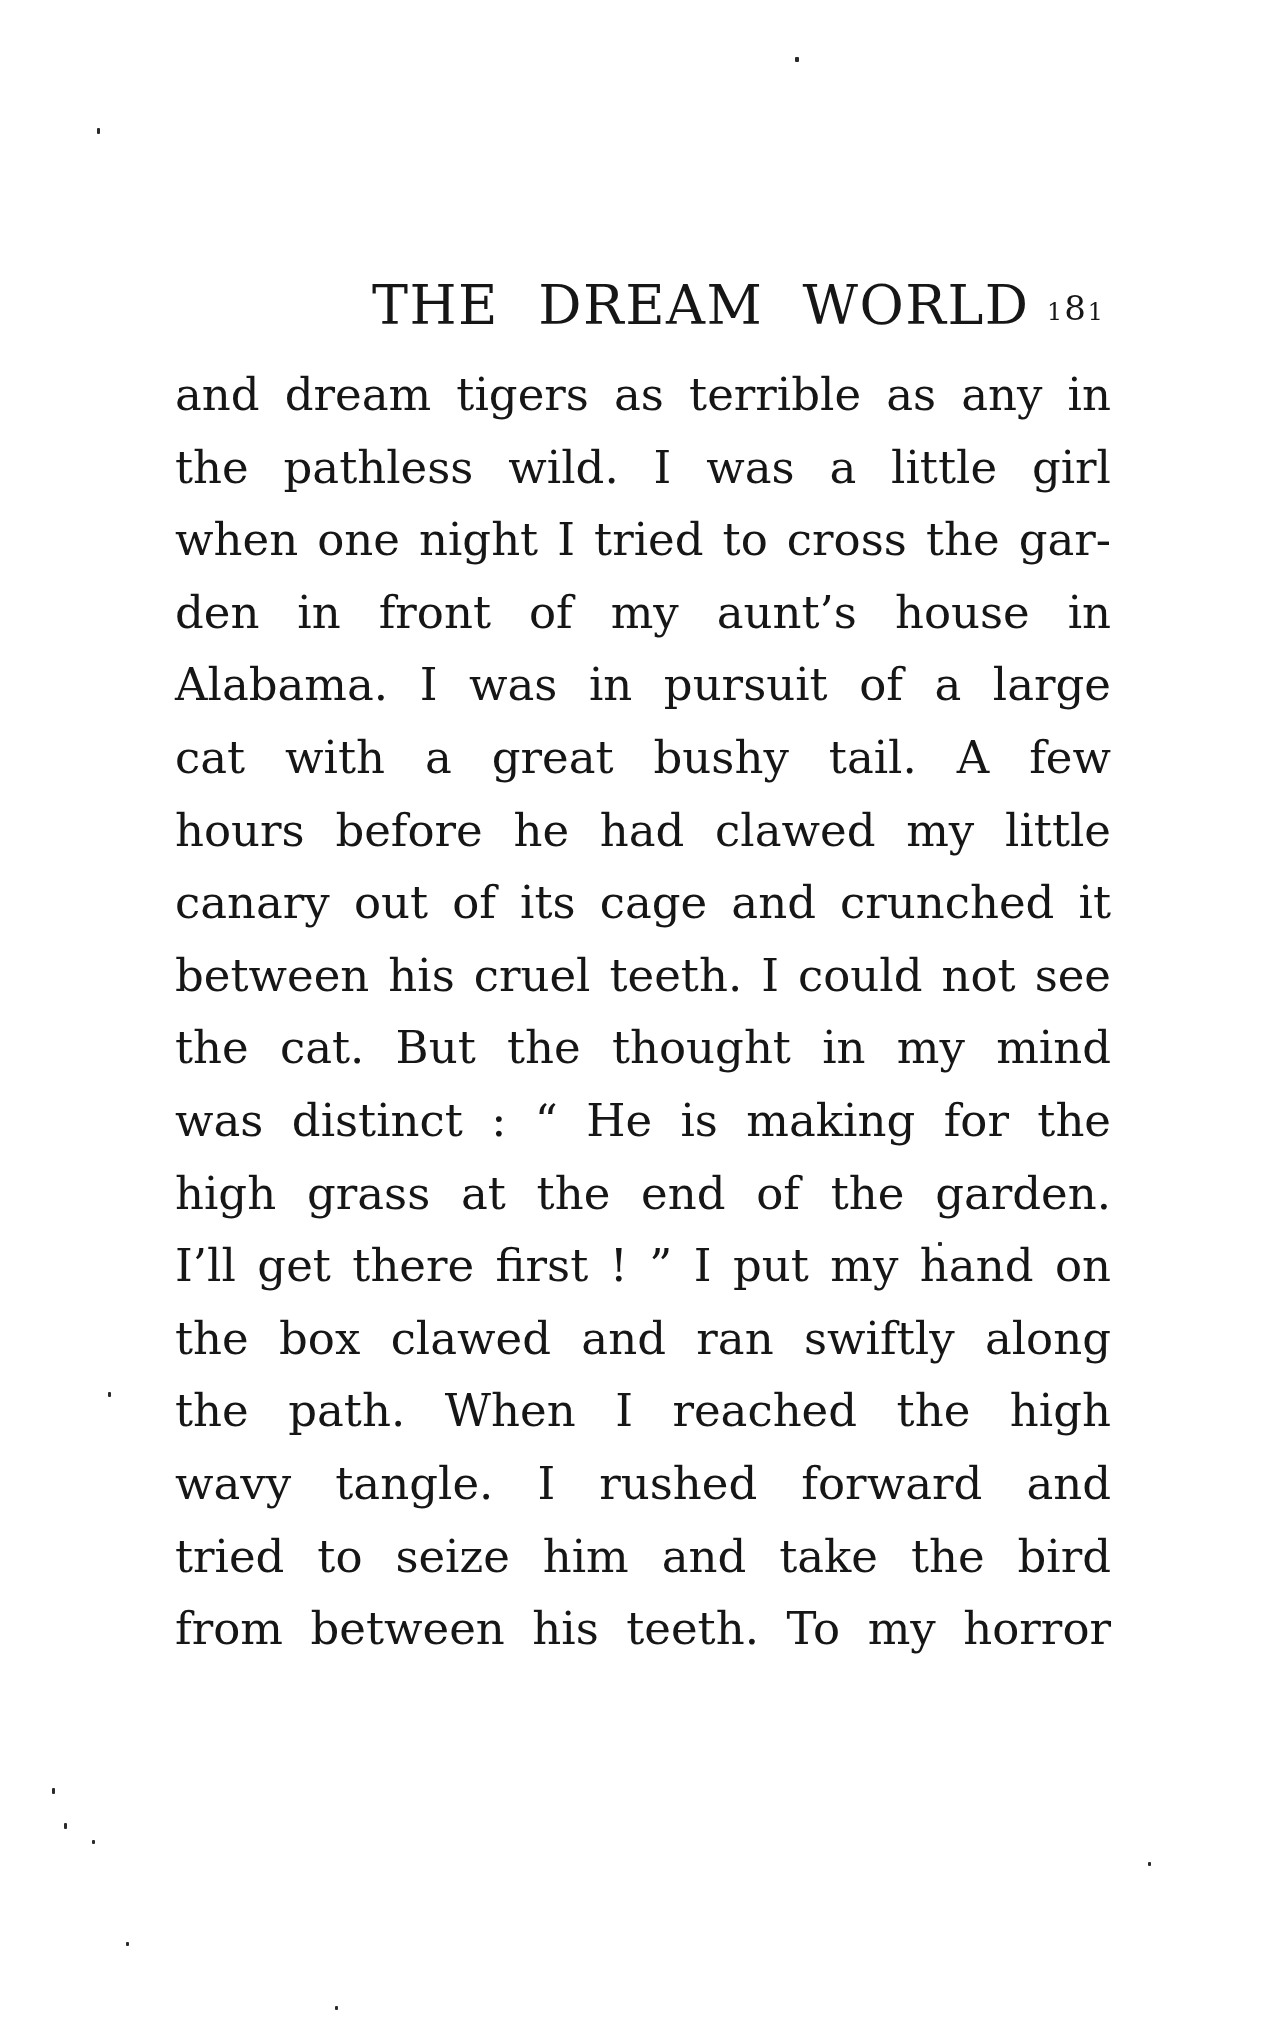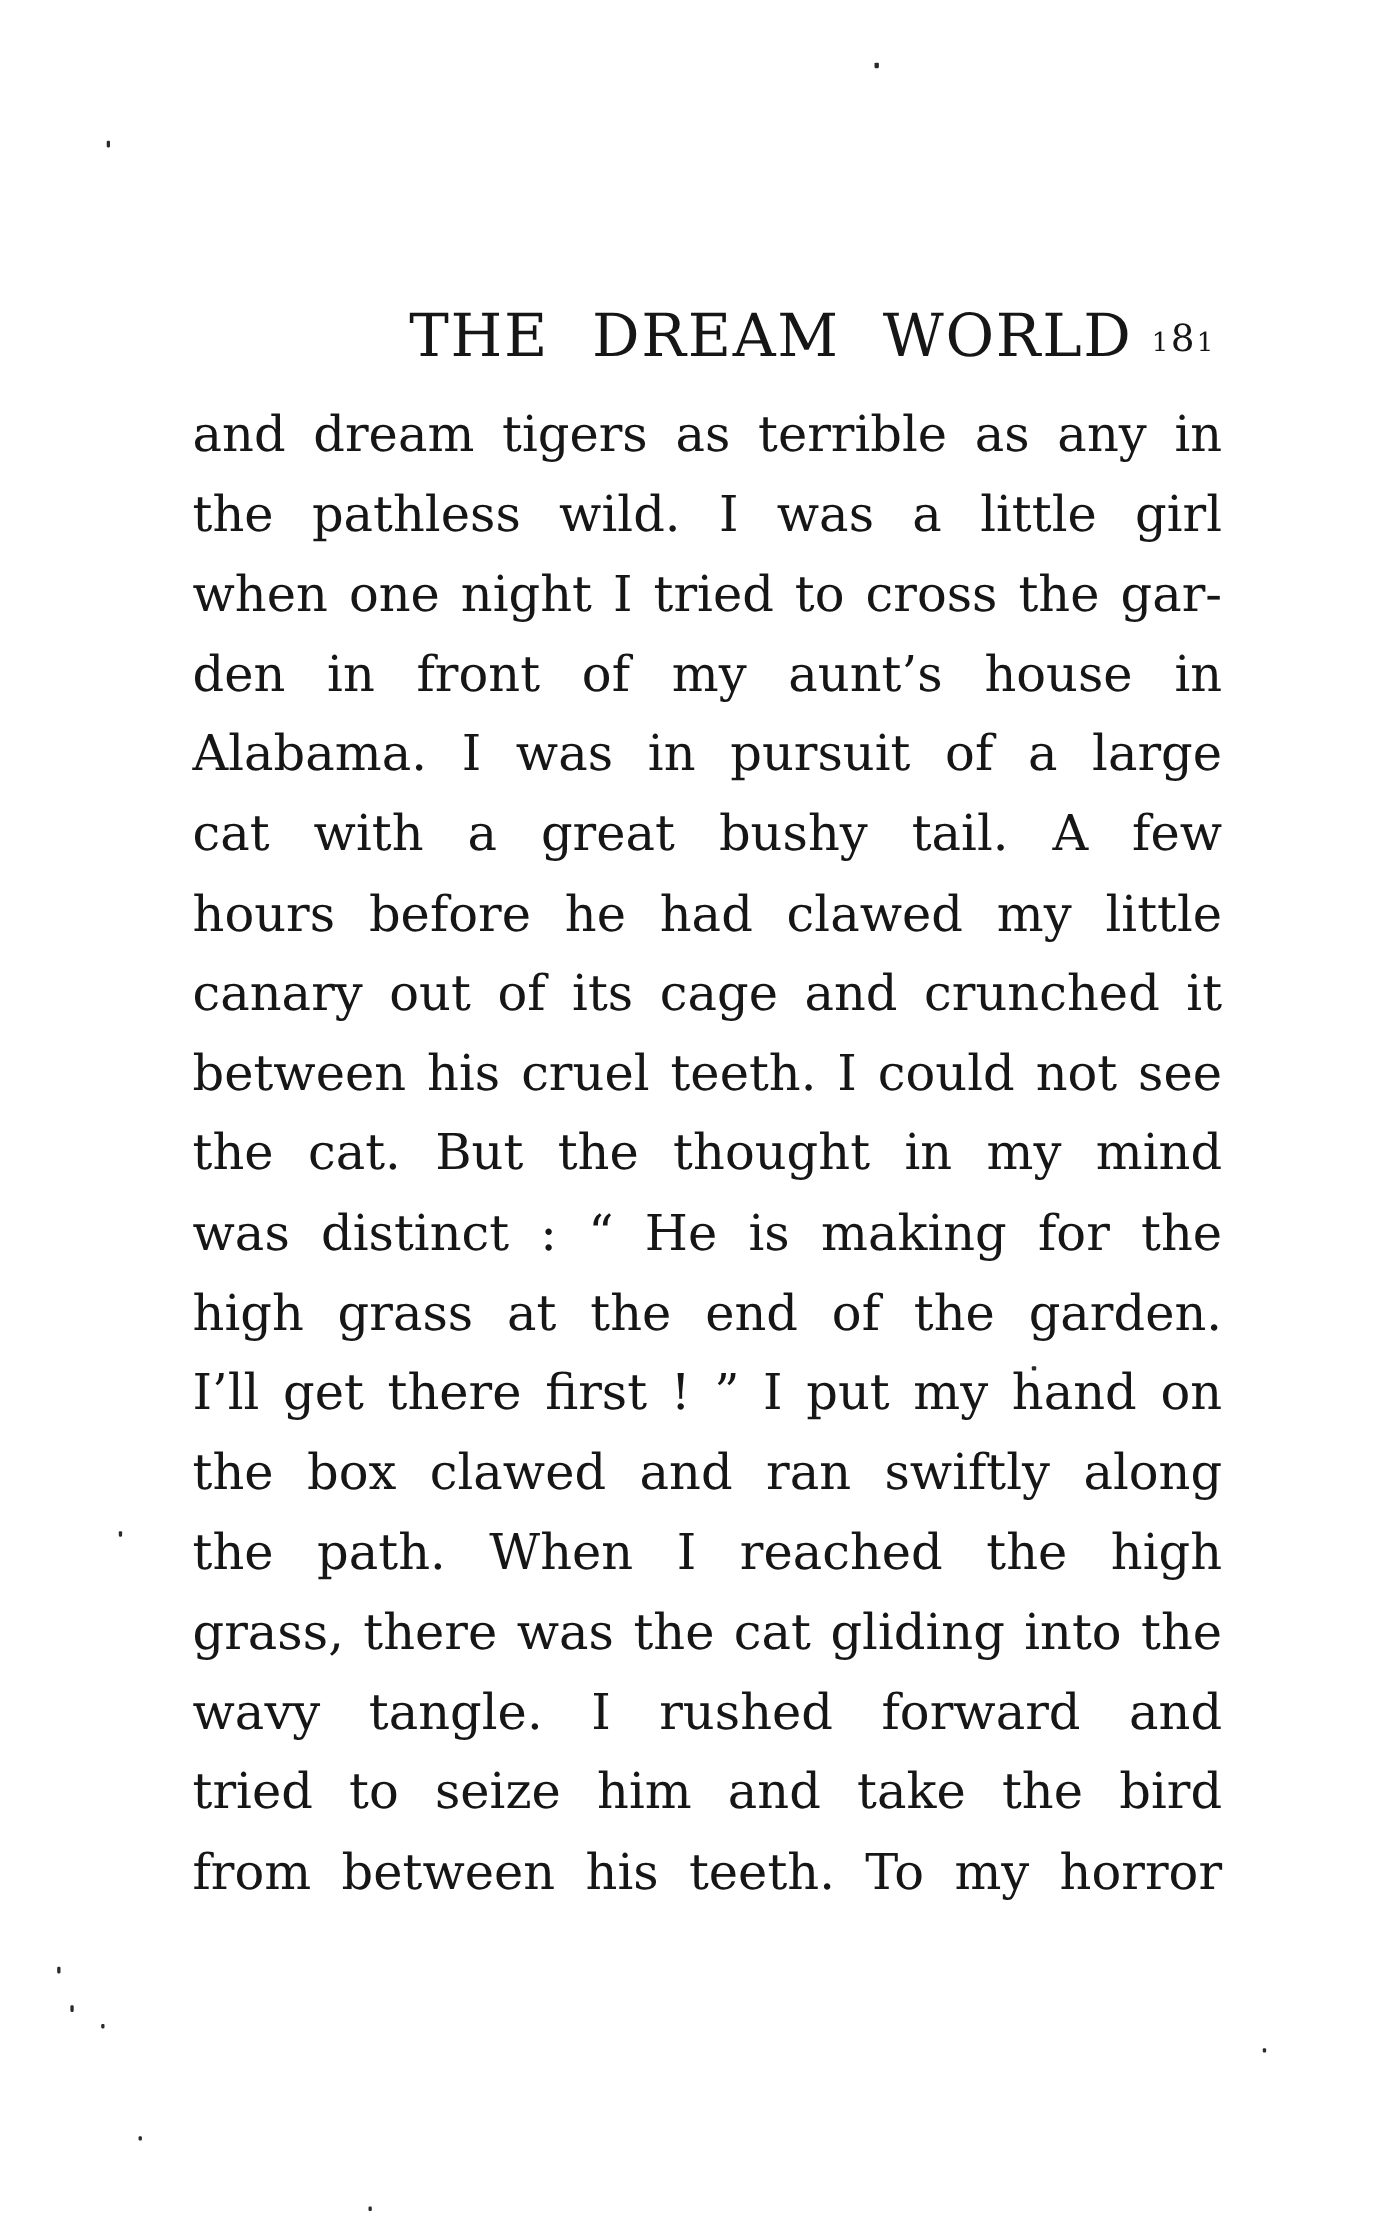--- a/index.html
+++ b/index.html
@@ -85,21 +85,20 @@
       <div class="line">cat with a great bushy tail. A few</div>
       <div class="line">hours before he had clawed my little</div>
       <div class="line">canary out of its cage and crunched it</div>
       <div class="line">between his cruel teeth. I could not see</div>
       <div class="line">the cat. But the thought in my mind</div>
       <div class="line">was distinct : “ He is making for the</div>
       <div class="line">high grass at the end of the garden.</div>
       <div class="line">I’ll get there first ! ” I put my hand on</div>
       <div class="line">the box clawed and ran swiftly along</div>
       <div class="line">the path. When I reached the high</div>
-      <div class="line">grass, there was the cat gliding into the</div>
       <div class="line">wavy tangle. I rushed forward and</div>
       <div class="line">tried to seize him and take the bird</div>
       <div class="line">from between his teeth. To my horror</div>
     </div>
 
   <div class="speck" style="left:795px; top:57px;  width:4px; height:5px;"></div>
   <div class="speck" style="left:97px;  top:128px; width:3px; height:6px;"></div>
   <div class="speck" style="left:938px; top:1242px;width:4px; height:4px;"></div>
   <div class="speck" style="left:108px; top:1392px;width:3px; height:5px;"></div>
   <div class="speck" style="left:1148px;top:1862px;width:3px; height:4px;"></div>

